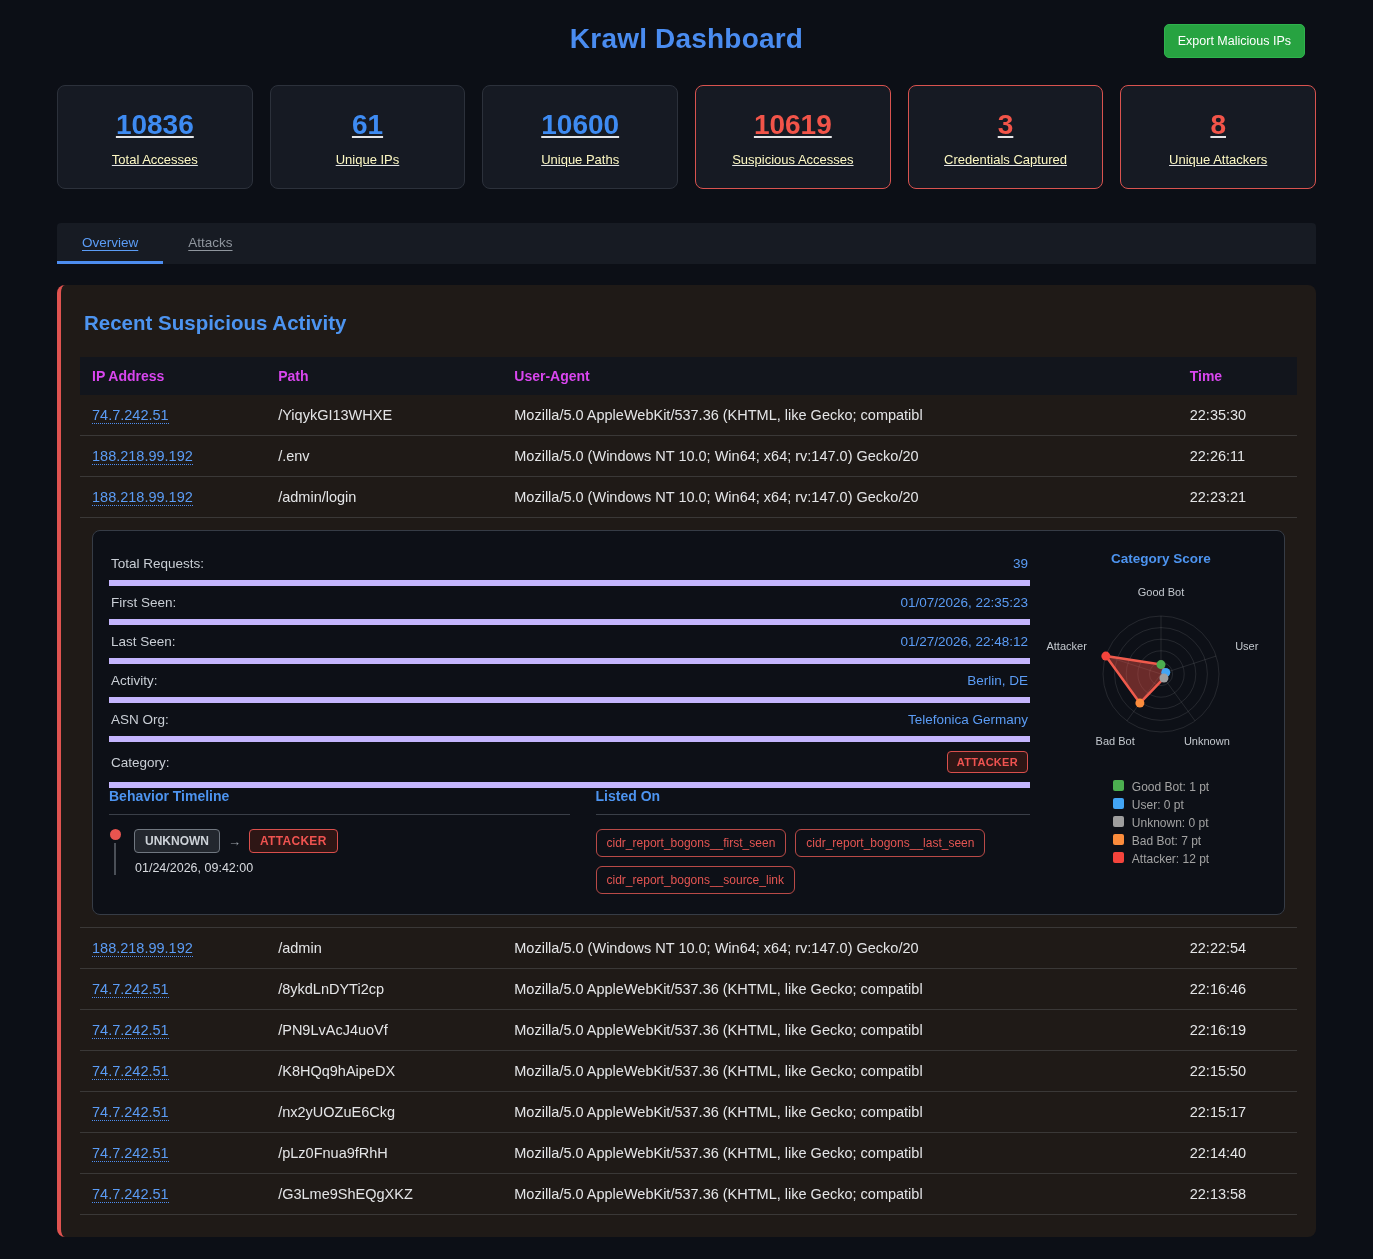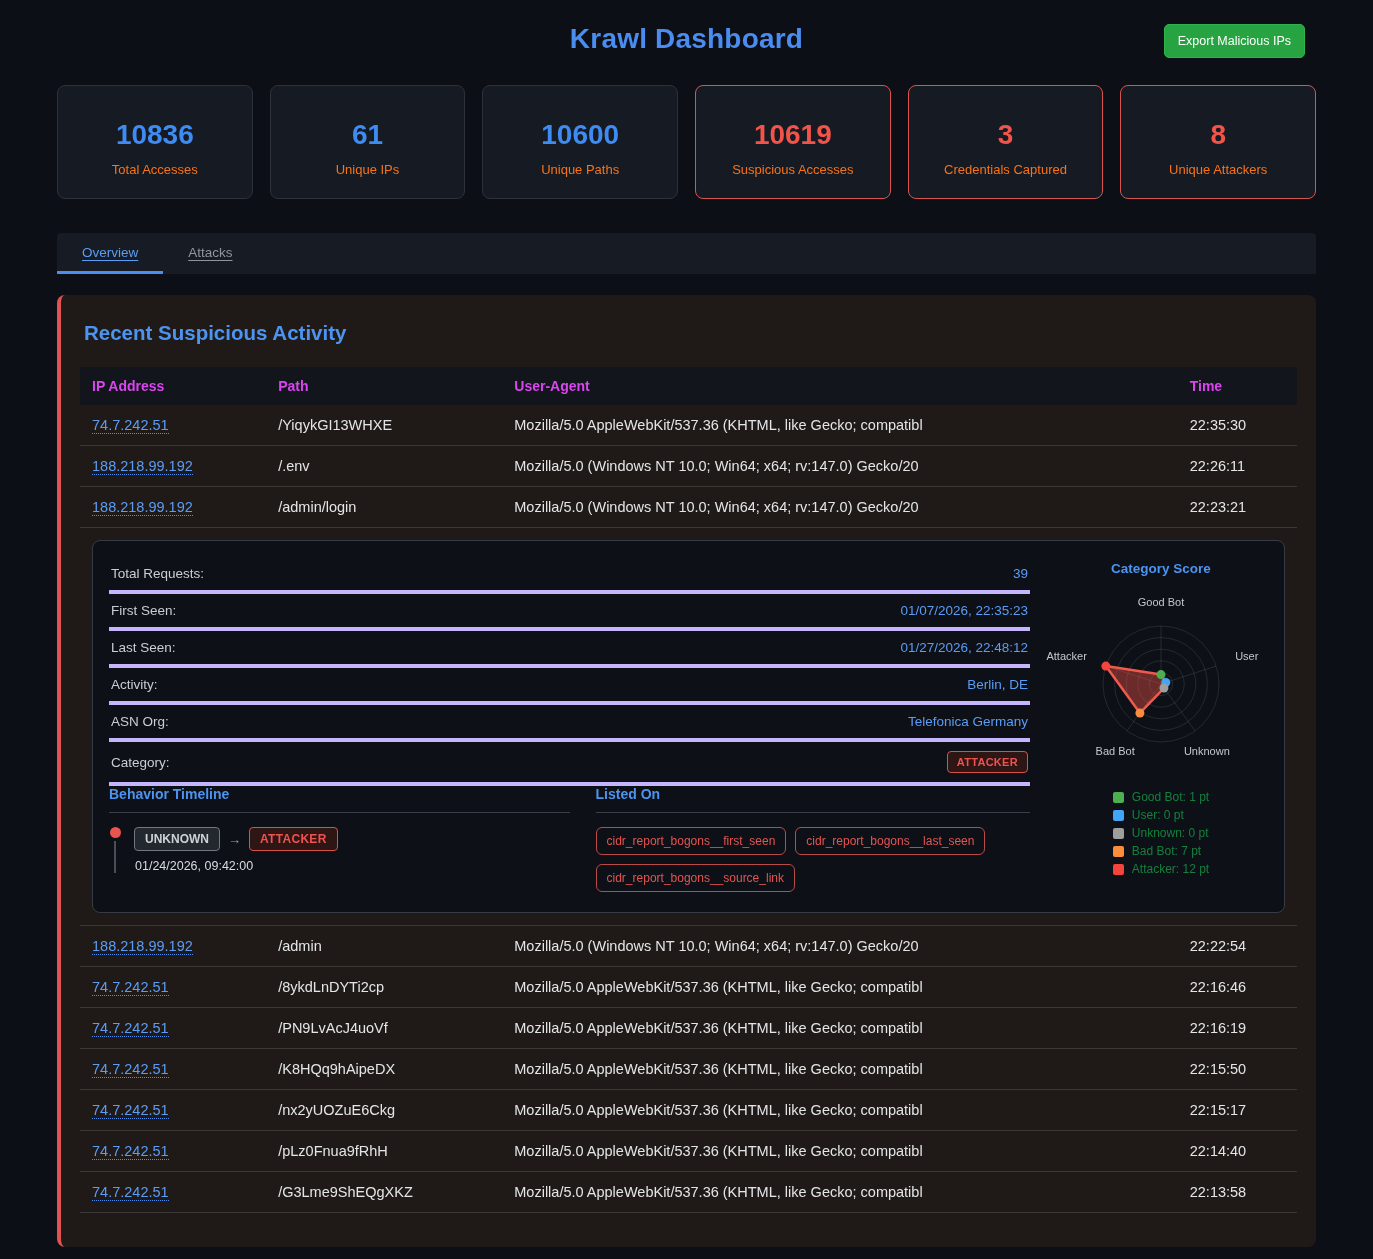--- a/index.html
+++ b/index.html
@@ -18,26 +18,26 @@
   .export-btn {
     position: absolute; right: 68px; top: 24px;
     background: #27a341; border: 1px solid #2fb34d; color: #ffffff;
     font-family: "Liberation Sans", sans-serif;
     font-size: 12.5px; padding: 9px 13px; border-radius: 5px; cursor: pointer;
   }
   
   .stats-row { display: flex; gap: 17px; margin: 12px 57px 0; }
   .stat-card {
     flex: 1; background: #161a23; border: 1px solid #2c313b; border-radius: 8px;
-    text-align: center; padding: 33px 6px 21px;
+    text-align: center; padding: 23px 6px 21px; text-decoration: underline;
   }
   .stat-card.danger { border-color: #d9534f; }
   .stat-value { font-size: 28px; font-weight: bold; color: #3e8bf2; }
   .stat-card.danger .stat-value { color: #f25449; }
-  .stat-label { font-size: 13px; color: #f97316; margin-top: 11px; }
+  .stat-label { font-size: 13px; color: #fef9c3; margin-top: 11px; }
   
   .tab-bar {
     display: flex; margin: 34px 57px 0; background: #171b23;
     border-radius: 4px 4px 0 0; height: 41px; align-items: stretch;
   }
   .tab {
     padding: 0 25px; display: flex; align-items: center; font-size: 13.5px;
     color: #8f959d; text-decoration: underline; text-underline-offset: 3px;
     cursor: pointer; border-bottom: 3px solid transparent;
   }
@@ -67,21 +67,21 @@
   }
   
   td.detail-cell { padding: 5px 0 10px; }
   .detail-box {
     background: #0d1017; border: 1px solid #363c46; border-radius: 8px;
     padding: 16px 16px 20px; display: flex; gap: 24px;
   }
   .detail-left { flex: 1; min-width: 0; }
   .info-row {
     display: flex; justify-content: space-between; align-items: center;
-    padding: 9px 2px; border-bottom: 4px solid #c4b5fd; font-size: 13.5px;
+    padding: 9px 2px; border-bottom: 6px solid #c4b5fd; font-size: 13.5px;
   }
   .info-label { color: #c9ced5; }
   .info-value { color: #5b9cf5; }
   .badge-red {
     display: inline-block; color: #ef5350; border: 1px solid #d94f4c;
     background: #2e1615; font-size: 11px; font-weight: bold;
     padding: 4px 9px; border-radius: 4px; letter-spacing: 0.3px;
   }
   .detail-columns { display: flex; gap: 26px; }
   .behavior-col { flex: 1.06; min-width: 0; }
@@ -106,21 +106,21 @@
   .listed-badges { display: flex; flex-wrap: wrap; gap: 9px; }
   .listed-badge {
     color: #e35552; border: 1px solid #b94a47; border-radius: 6px;
     padding: 6px 10px; font-size: 12px; background: transparent; white-space: nowrap;
   }
   
   .detail-right { width: 214px; flex: none; display: flex; flex-direction: column; align-items: center; padding-top: 4px; }
   .radar-title { color: #4d94f0; font-weight: bold; font-size: 13.5px; }
   svg.radar { overflow: visible; margin-top: 4px; }
   .legend { margin-top: 10px; }
-  .legend-item { display: flex; align-items: center; gap: 8px; font-size: 12px; color: #15803d; margin: 4px 0; }
+  .legend-item { display: flex; gap: 8px; font-size: 12px; color: #a3a3a3; margin: 4px 0; }
   .legend-swatch { width: 11px; height: 11px; border-radius: 2px; flex: none; }
 </style>
 </head>
 <body>
 
 <header class="app-header">
   <h1 class="app-title">Krawl Dashboard</h1>
   <button class="export-btn">Export Malicious IPs</button>
 </header>
 

